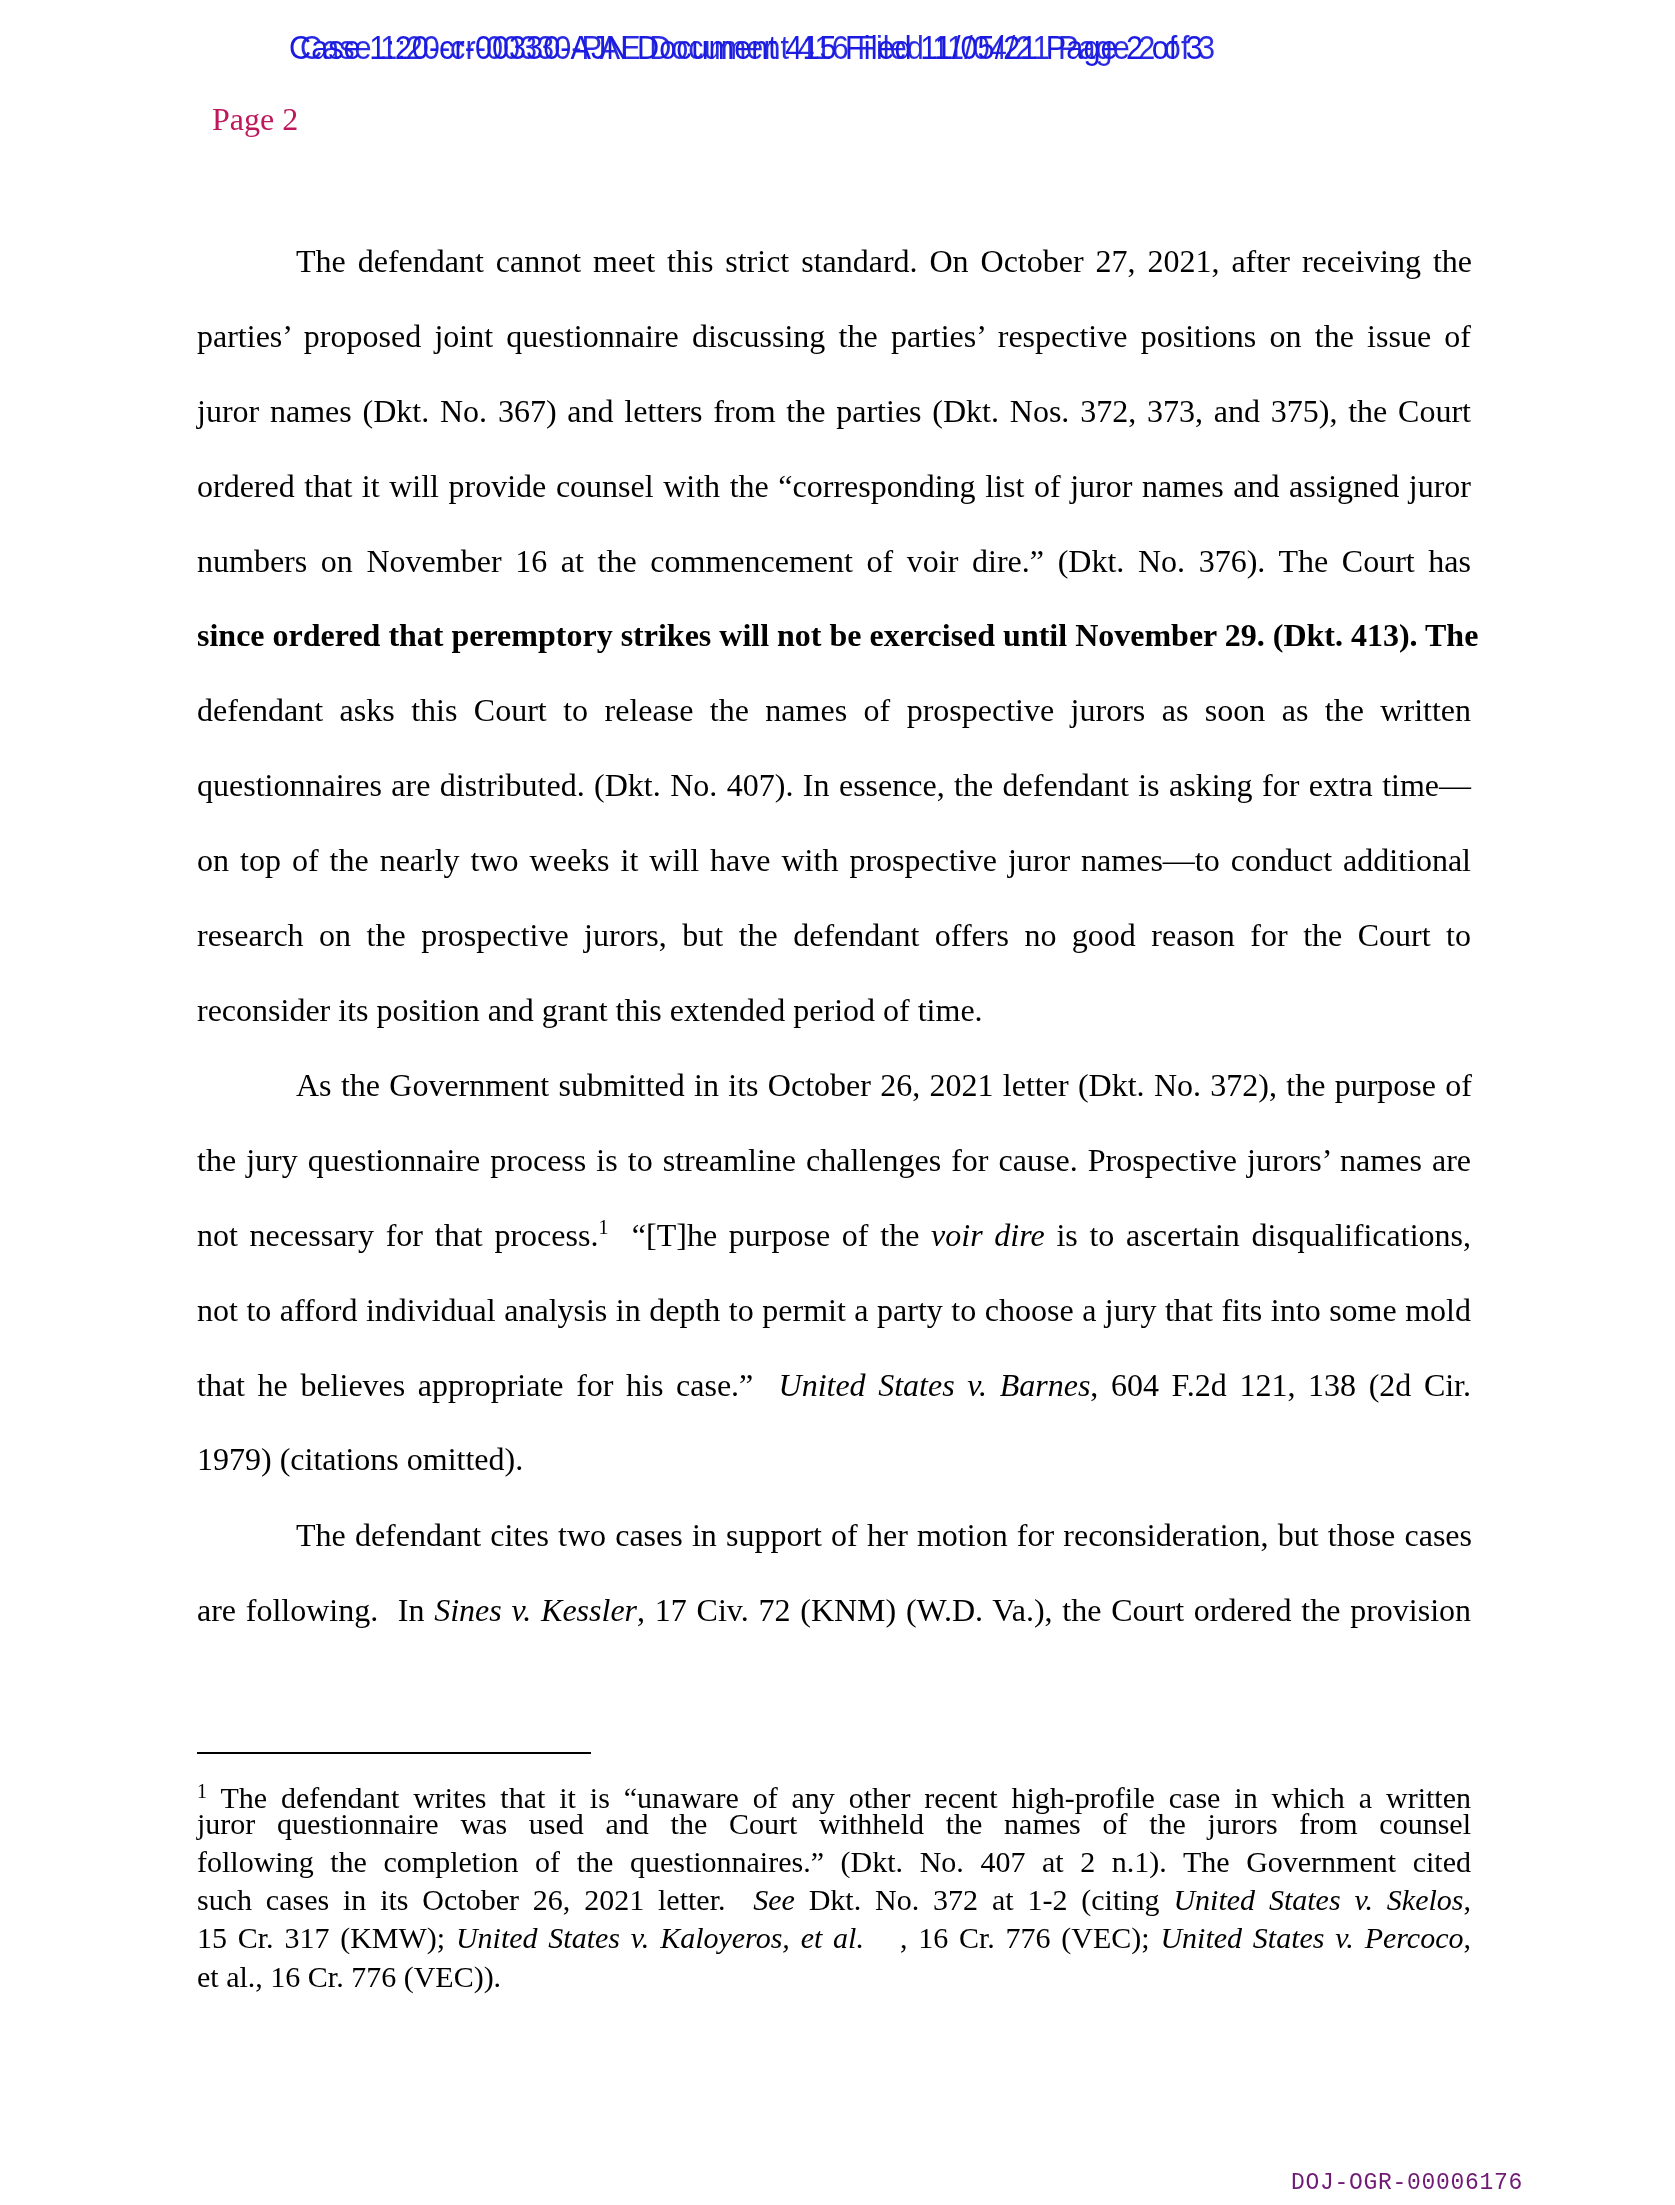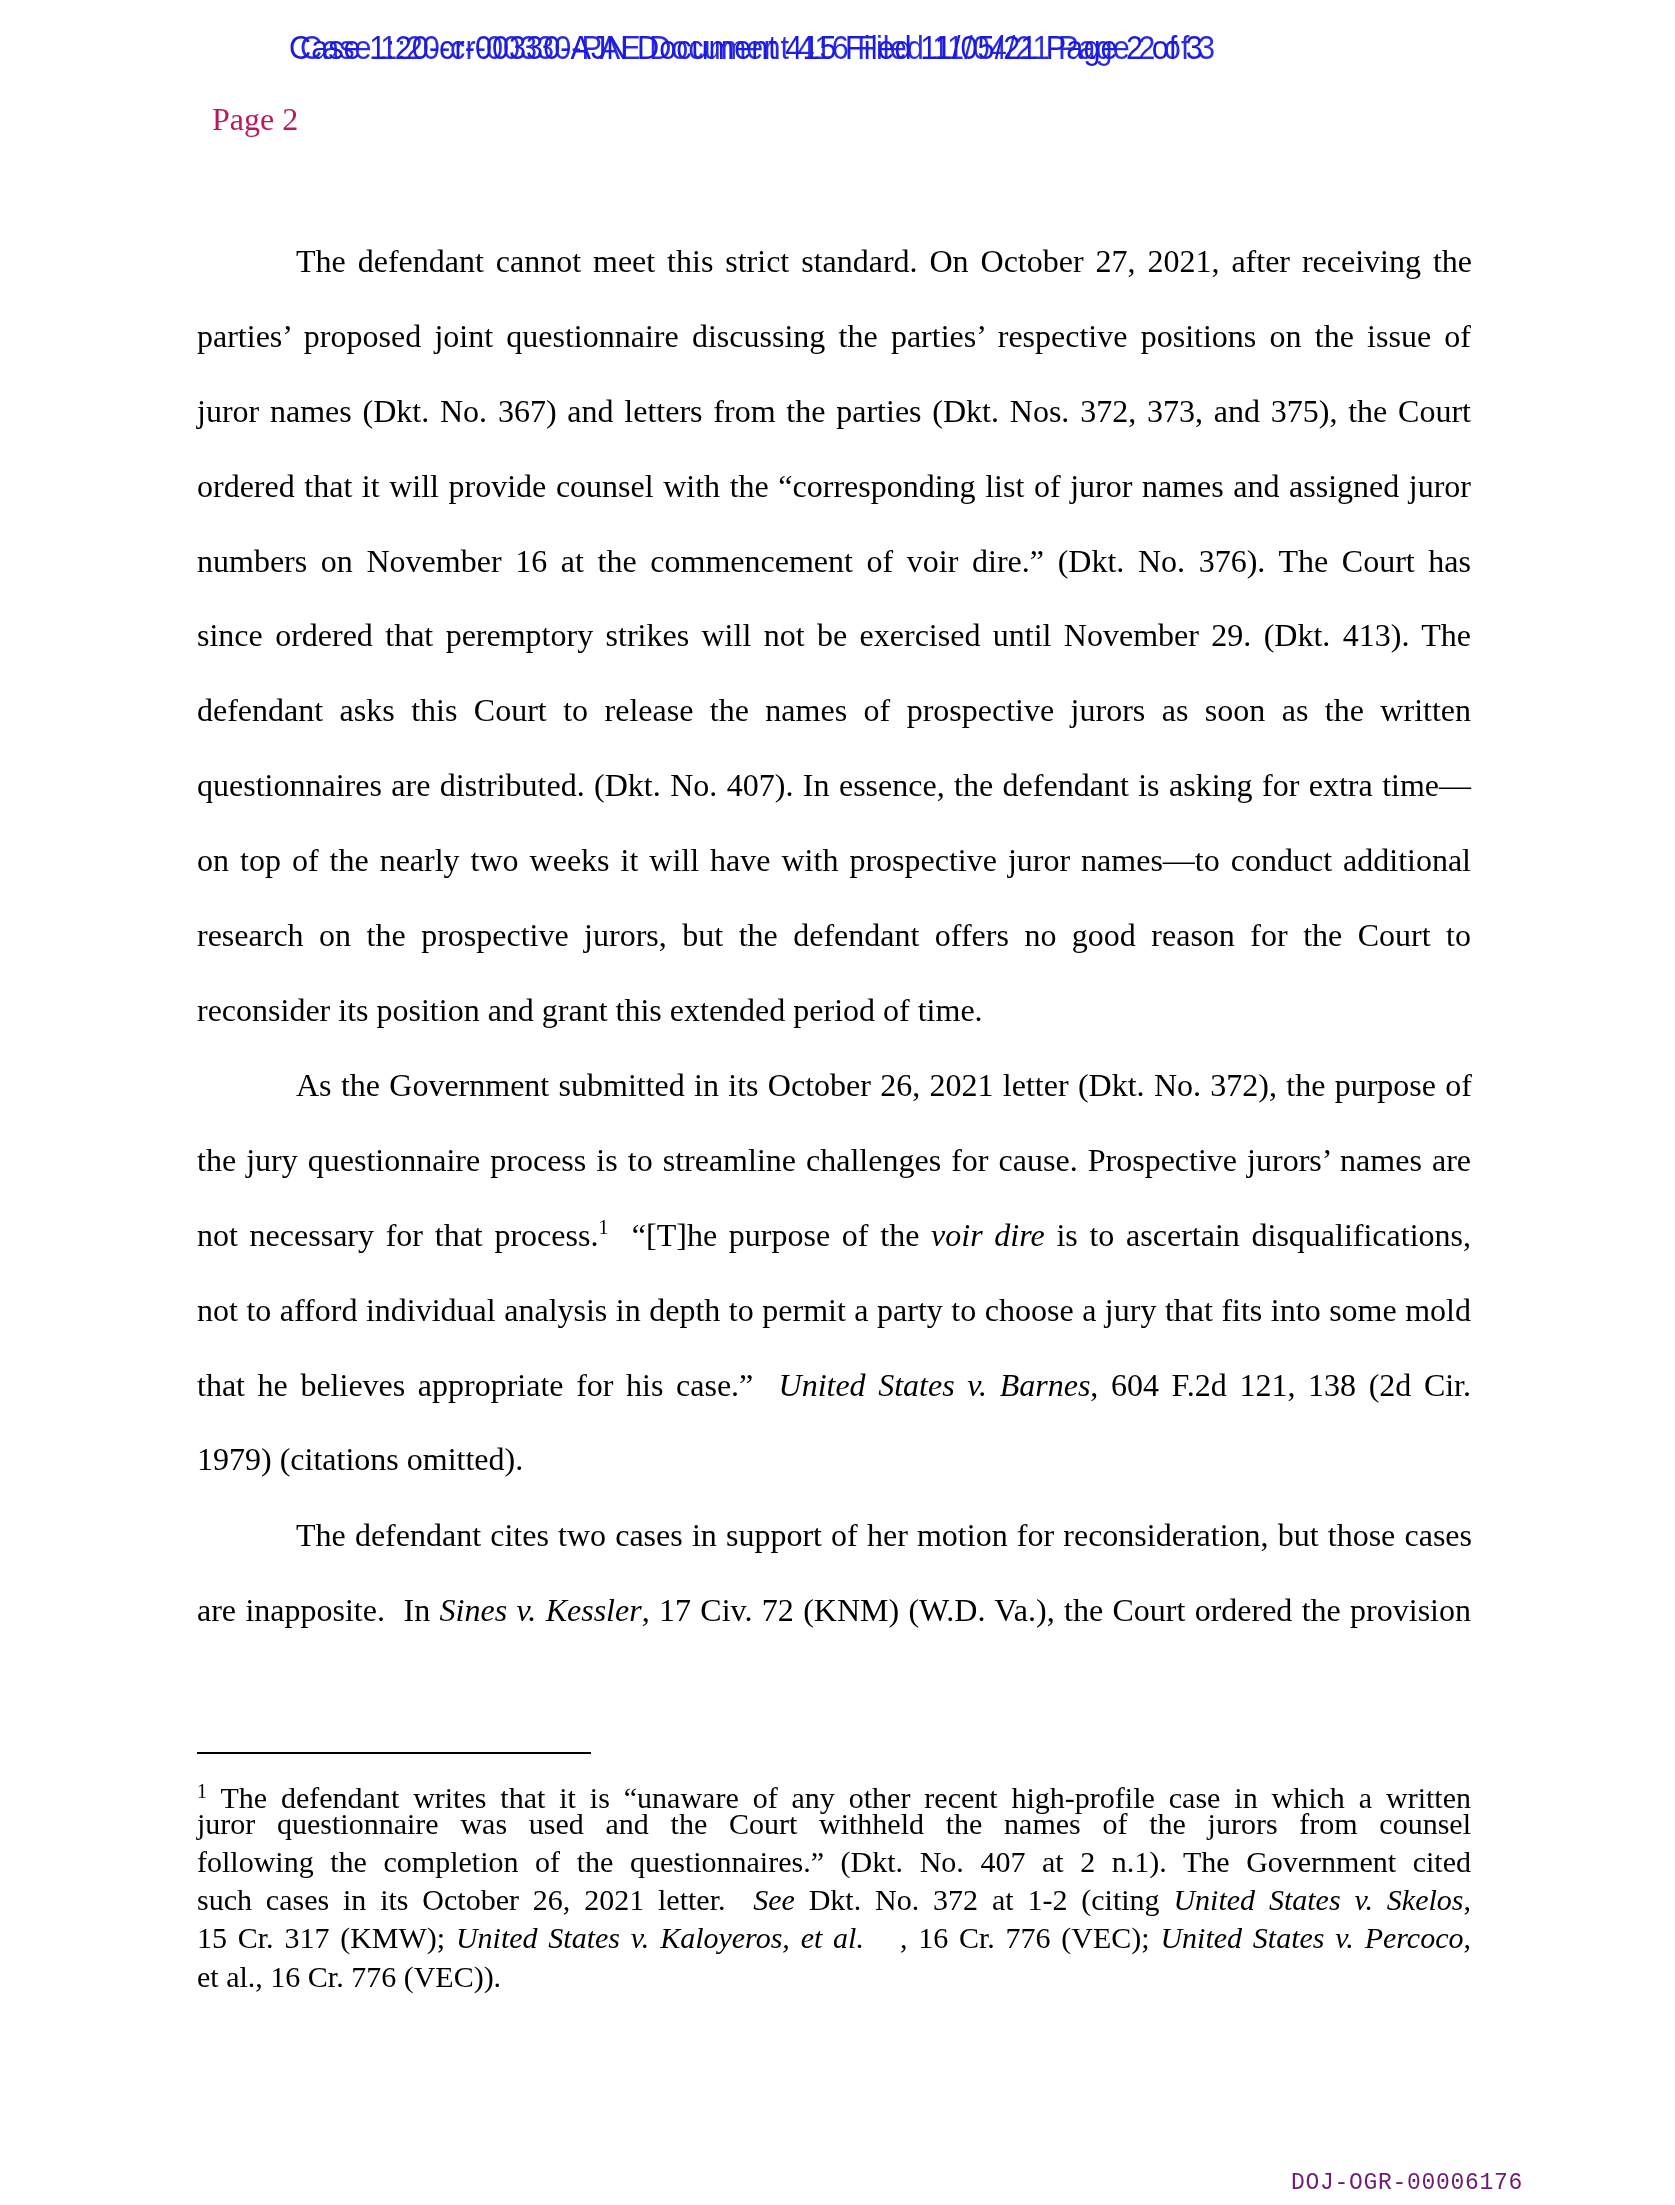--- a/index.html
+++ b/index.html
@@ -66,21 +66,21 @@
   </div>
 
   <div class="page-label">Page 2</div>
 
   <div class="body-text" style="top:242px;">
     <div class="body-line indent" style="top:0px;">The defendant cannot meet this strict standard.  On October 27, 2021, after receiving the</div>
     <div class="body-line" style="top:75px;">parties’ proposed joint questionnaire discussing the parties’ respective positions on the issue of</div>
     <div class="body-line" style="top:150px;">juror names (Dkt. No. 367) and letters from the parties (Dkt. Nos. 372, 373, and 375), the Court</div>
     <div class="body-line" style="top:225px;">ordered that it will provide counsel with the “corresponding list of juror names and assigned juror</div>
     <div class="body-line" style="top:300px;">numbers on November 16 at the commencement of voir dire.”  (Dkt. No. 376).  The Court has</div>
-    <div class="body-line" style="top:374px;">since ordered that peremptory strikes will not be exercised until November 29.  (Dkt. 413).  The</div>
+    <div class="body-line" style="top:374px;font-weight:bold;">since ordered that peremptory strikes will not be exercised until November 29.  (Dkt. 413).  The</div>
     <div class="body-line" style="top:449px;">defendant asks this Court to release the names of prospective jurors as soon as the written</div>
     <div class="body-line" style="top:524px;">questionnaires are distributed.  (Dkt. No. 407).  In essence, the defendant is asking for extra time—</div>
     <div class="body-line" style="top:599px;">on top of the nearly two weeks it will have with prospective juror names—to conduct additional</div>
     <div class="body-line" style="top:674px;">research on the prospective jurors, but the defendant offers no good reason for the Court to</div>
     <div class="body-line last" style="top:749px;">reconsider its position and grant this extended period of time.</div>
   </div>
 
   <div class="body-text" style="top:1066px;">
     <div class="body-line indent" style="top:0px;">As the Government submitted in its October 26, 2021 letter (Dkt. No. 372), the purpose of</div>
     <div class="body-line" style="top:75px;">the jury questionnaire process is to streamline challenges for cause.  Prospective jurors’ names are</div>
@@ -90,21 +90,21 @@
     <div class="body-line" style="top:225px;">not to afford individual analysis in depth to permit a party to choose a jury that fits into some mold</div>
     <div class="body-line" style="top:300px;">
       <span style="white-space:pre;">that he believes appropriate for his case.”  </span><span class="it">United States v. Barnes</span><span>, 604 F.2d 121, 138 (2d Cir.</span>
     </div>
     <div class="body-line last" style="top:374px;">1979) (citations omitted).</div>
   </div>
 
   <div class="body-text" style="top:1516px;">
     <div class="body-line indent" style="top:0px;">The defendant cites two cases in support of her motion for reconsideration, but those cases</div>
     <div class="body-line" style="top:75px;">
-      <span style="white-space:pre;">are inapposite.  In </span><span class="it">Sines v. Kessler</span><span>, 17 Civ. 72 (KNM) (W.D. Va.), the Court ordered the provision</span>
+      <span style="white-space:pre;">are following.  In </span><span class="it">Sines v. Kessler</span><span>, 17 Civ. 72 (KNM) (W.D. Va.), the Court ordered the provision</span>
     </div>
   </div>
 
   <div class="footnote-rule"></div>
 
   <div class="footnote" style="top:1767px;">
     <div class="fn-line" style="top:12px;">
       <span class="fn-mark">1</span><span style="white-space:pre;"> The defendant writes that it is “unaware of any other recent high-profile case in which a written</span>
     </div>
     <div class="fn-line" style="top:38px;">juror questionnaire was used and the Court withheld the names of the jurors from counsel</div>

